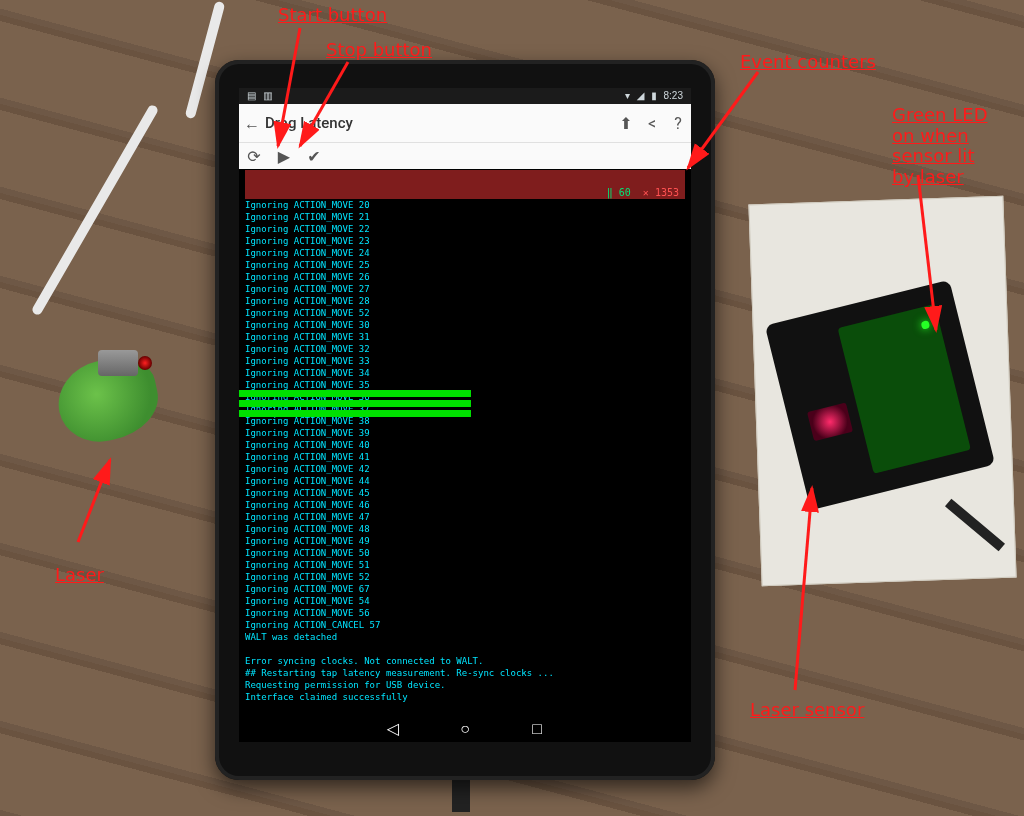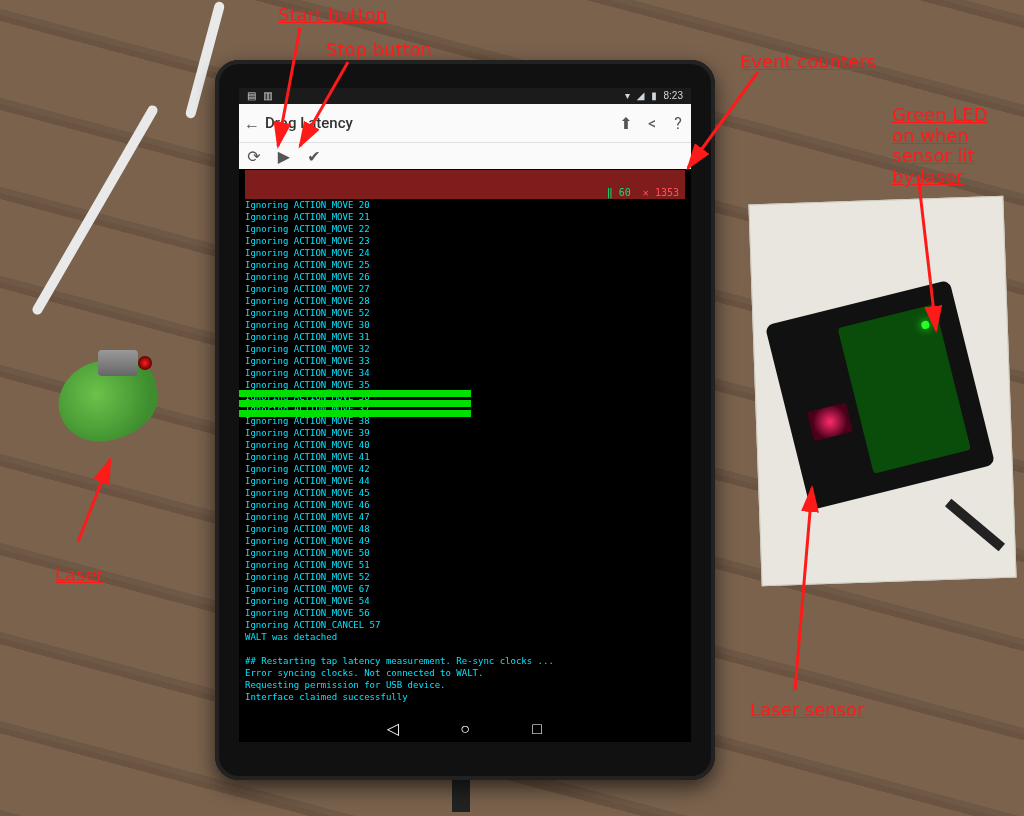--- a/index.html
+++ b/index.html
@@ -132,22 +132,22 @@
             <p>Ignoring ACTION_MOVE 49</p>
             <p>Ignoring ACTION_MOVE 50</p>
             <p>Ignoring ACTION_MOVE 51</p>
             <p>Ignoring ACTION_MOVE 52</p>
             <p>Ignoring ACTION_MOVE 67</p>
             <p>Ignoring ACTION_MOVE 54</p>
             <p>Ignoring ACTION_MOVE 56</p>
             <p>Ignoring ACTION_CANCEL 57</p>
             <p>WALT was detached</p>
             <p>&nbsp;</p>
+            <p>Error syncing clocks. Not connected to WALT.</p>
             <p>## Restarting tap latency  measurement. Re-sync clocks ...</p>
-            <p>Error syncing clocks. Not connected to WALT.</p>
             <p>Requesting permission for USB device.</p>
             <p>Interface claimed successfully</p>
             <p>&nbsp;</p>
           </div>
         <div class="greenbars">
           <div></div>
             <div></div>
             <div></div>
         </div>
       </div>

